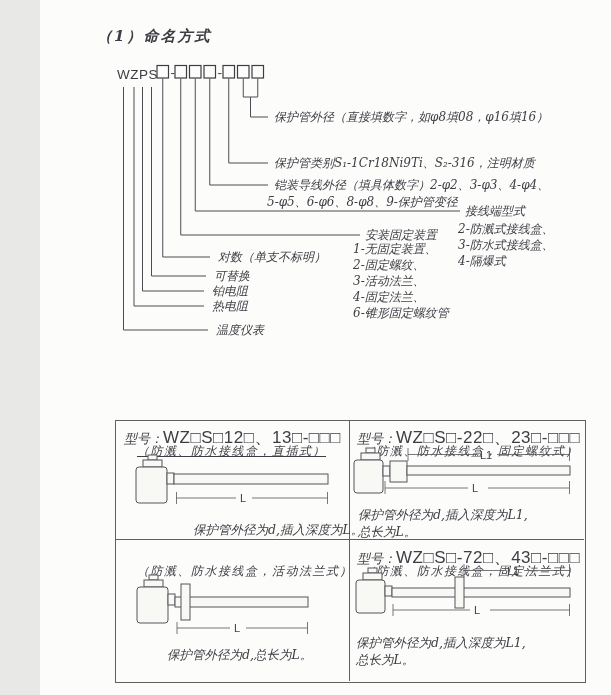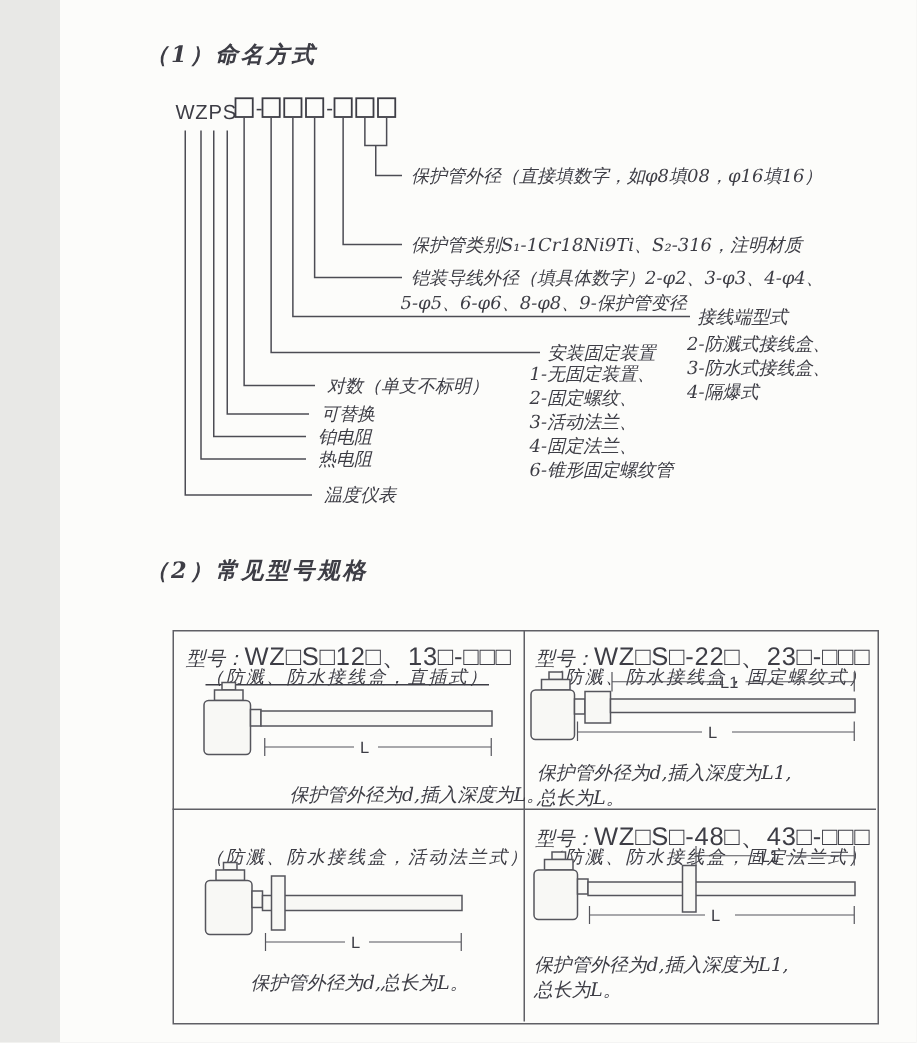--- a/index.html
+++ b/index.html
@@ -78,21 +78,20 @@
     <text x="313" y="301" class="cjk-label">4-固定法兰、</text>
     <text x="313" y="317" class="cjk-label">6-锥形固定螺纹管</text>
 
     <text x="178" y="261" class="cjk-label">对数（单支不标明）</text>
     <text x="174" y="280" class="cjk-label">可替换</text>
     <text x="172" y="295" class="cjk-label">铂电阻</text>
     <text x="172" y="310" class="cjk-label">热电阻</text>
     <text x="176" y="334" class="cjk-label">温度仪表</text>
   </svg>
 
-  <div class="abs kai heading" style="left:57px;top:371px;">（2）常见型号规格</div>
 
   <div class="abs" id="spec-table"></div>
   <div class="abs tbl-div-v"></div>
   <div class="abs tbl-div-h"></div>
 
   <div class="abs kai cell-model" style="left:84px;top:426px;">
     <span>型号：</span><span class="model-latin">WZ□S□12□、13□-□□□</span>
   </div>
   <div class="abs kai cell-desc" style="left:97px;top:443px;text-decoration:underline;">（防溅、防水接线盒，直插式）</div>
   <div class="abs kai caption" style="left:153px;top:521px;">保护管外径为d,插入深度为L。</div>
@@ -103,21 +102,21 @@
   <div class="abs kai cell-desc" style="left:323px;top:443px;">（防溅、防水接线盒，固定螺纹式）</div>
   <div class="abs kai caption" style="left:318px;top:506px;">
     <div>保护管外径为d,插入深度为L1,</div>
     <div>总长为L。</div>
   </div>
 
   <div class="abs kai caption" style="left:127px;top:646px;">保护管外径为d,总长为L。</div>
   <div class="abs kai cell-desc" style="left:97px;top:563px;">（防溅、防水接线盒，活动法兰式）</div>
 
   <div class="abs kai cell-model" style="left:317px;top:546px;">
-    <span>型号：</span><span class="model-latin">WZ□S□-48□、43□-□□□</span>
+    <span>型号：</span><span class="model-latin">WZ□S□-72□、43□-□□□</span>
   </div>
   <div class="abs kai cell-desc" style="left:323px;top:563px;">（防溅、防水接线盒，固定法兰式）</div>
   <div class="abs kai caption" style="left:316px;top:634px;">
     <div>保护管外径为d,插入深度为L1,</div>
     <div>总长为L。</div>
   </div>
 
   <svg width="611" height="695" viewBox="0 0 611 695">
 
     <g>

